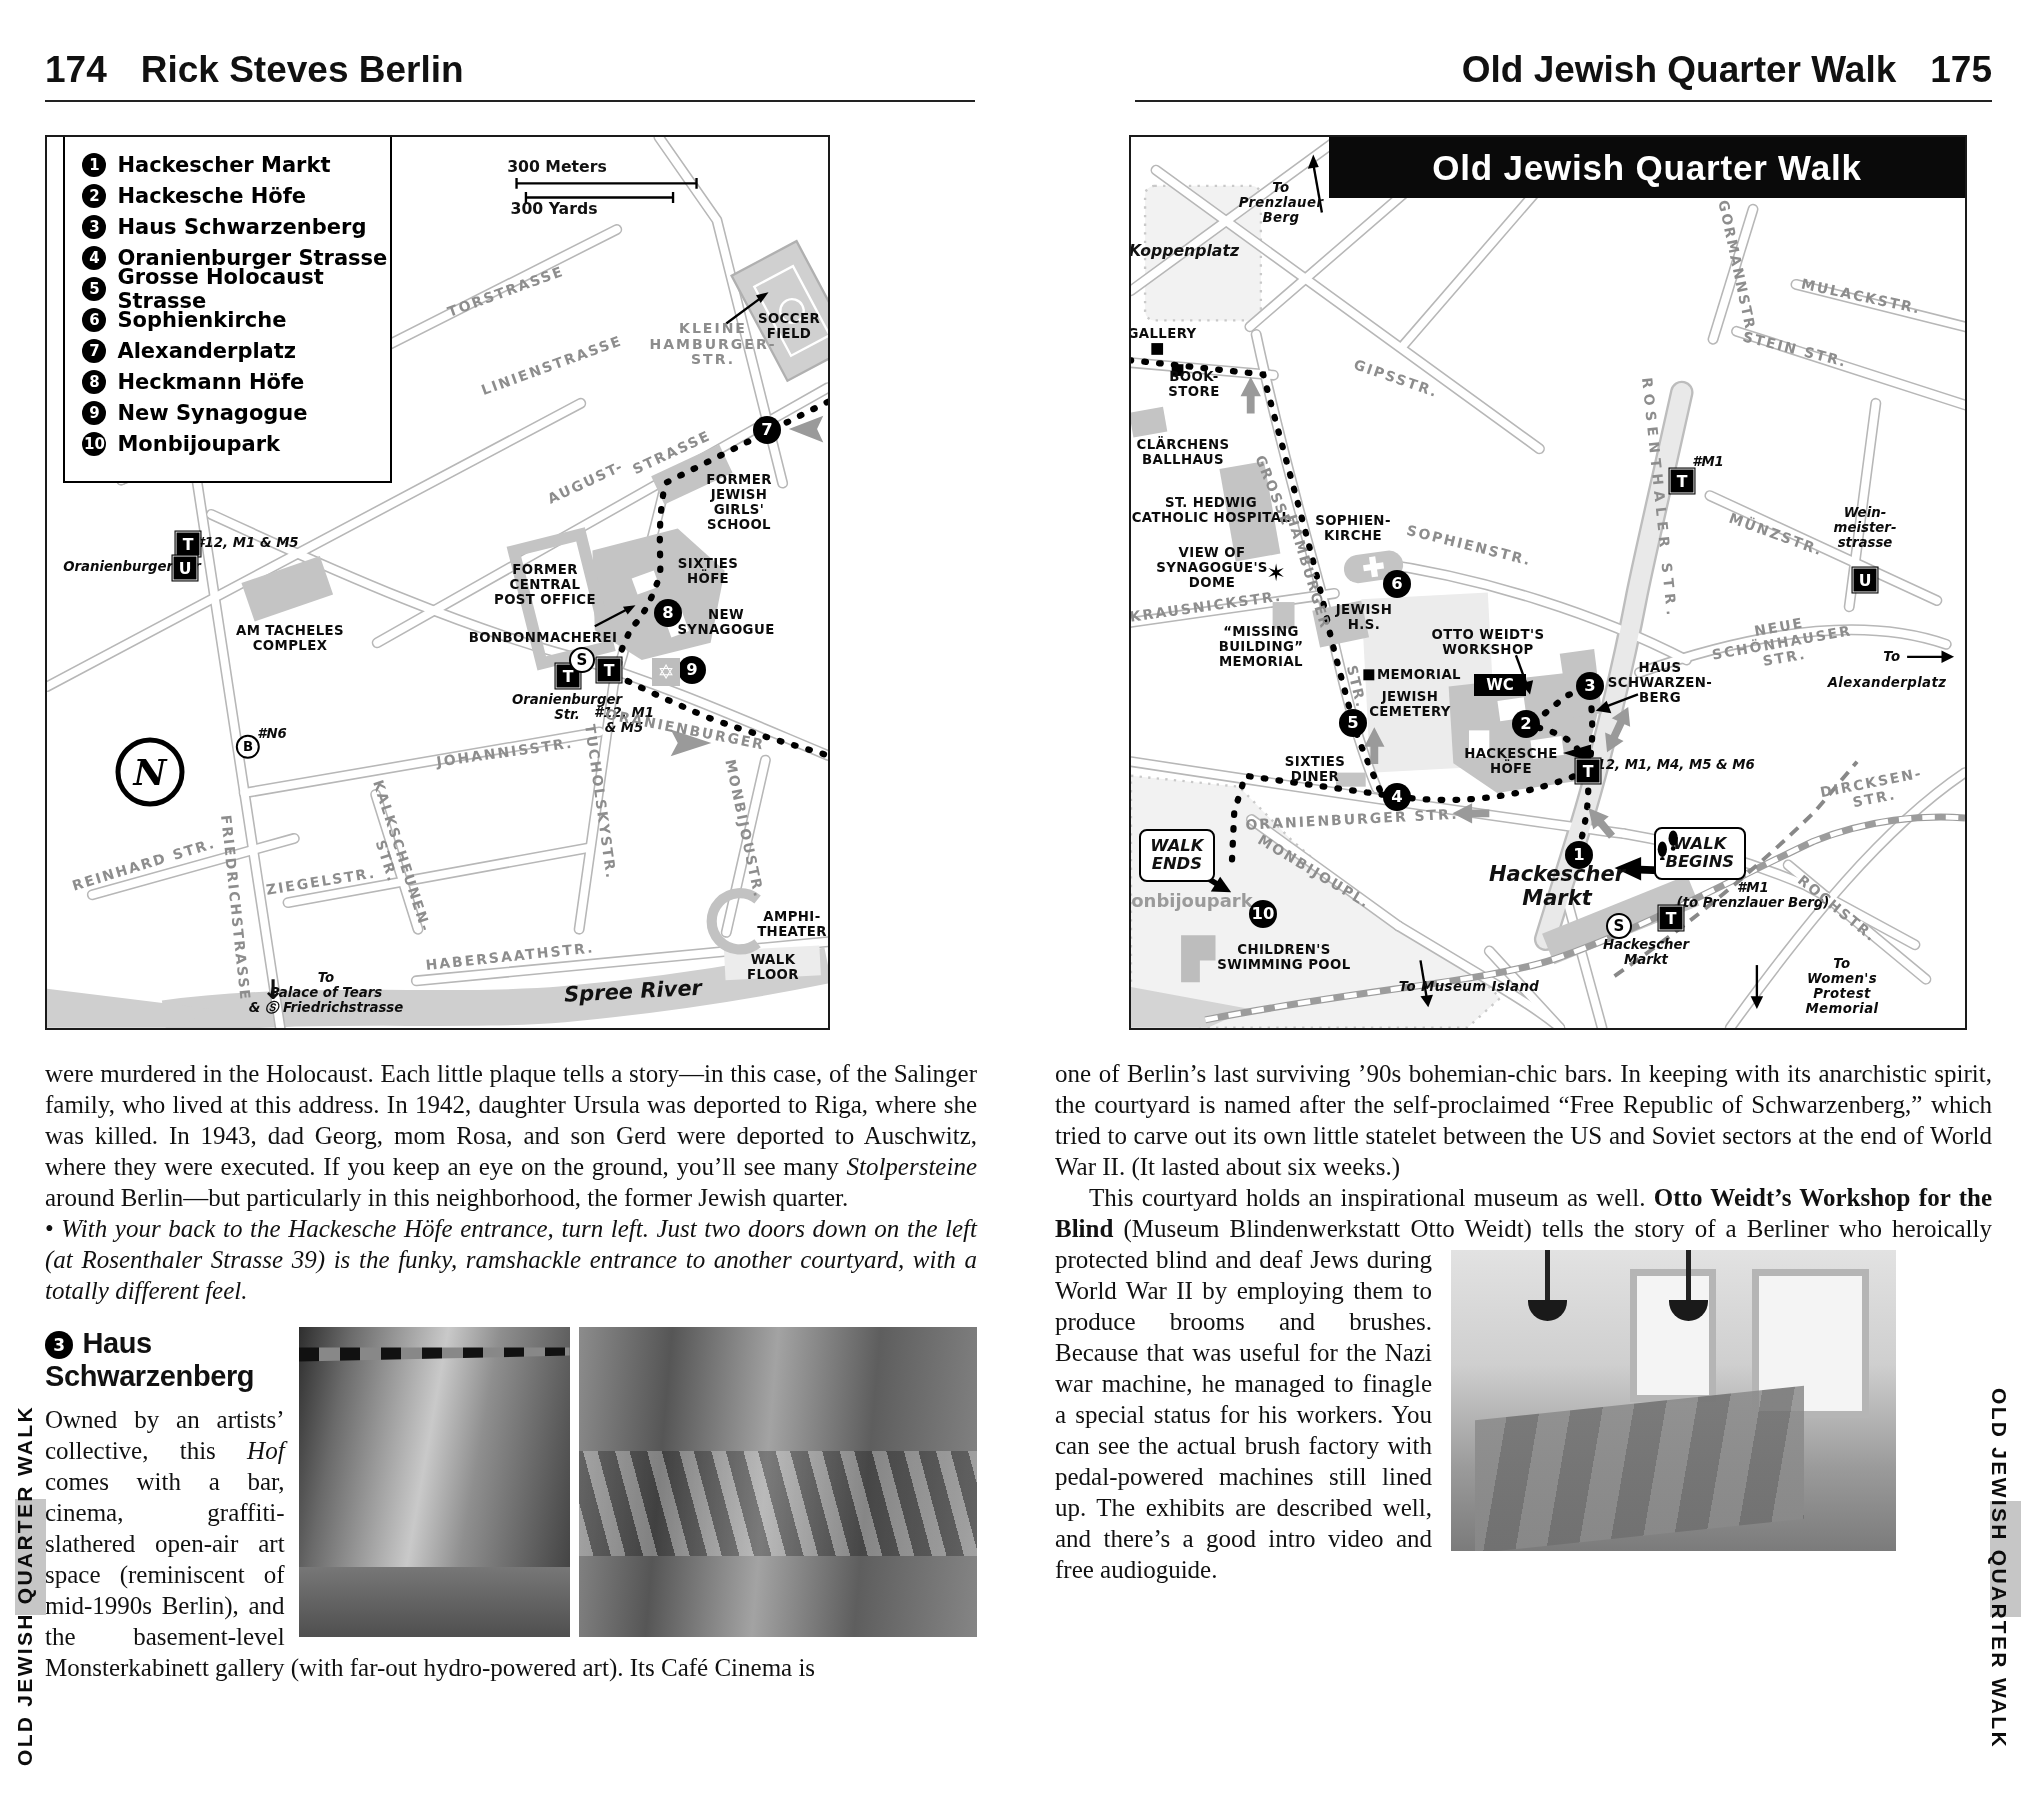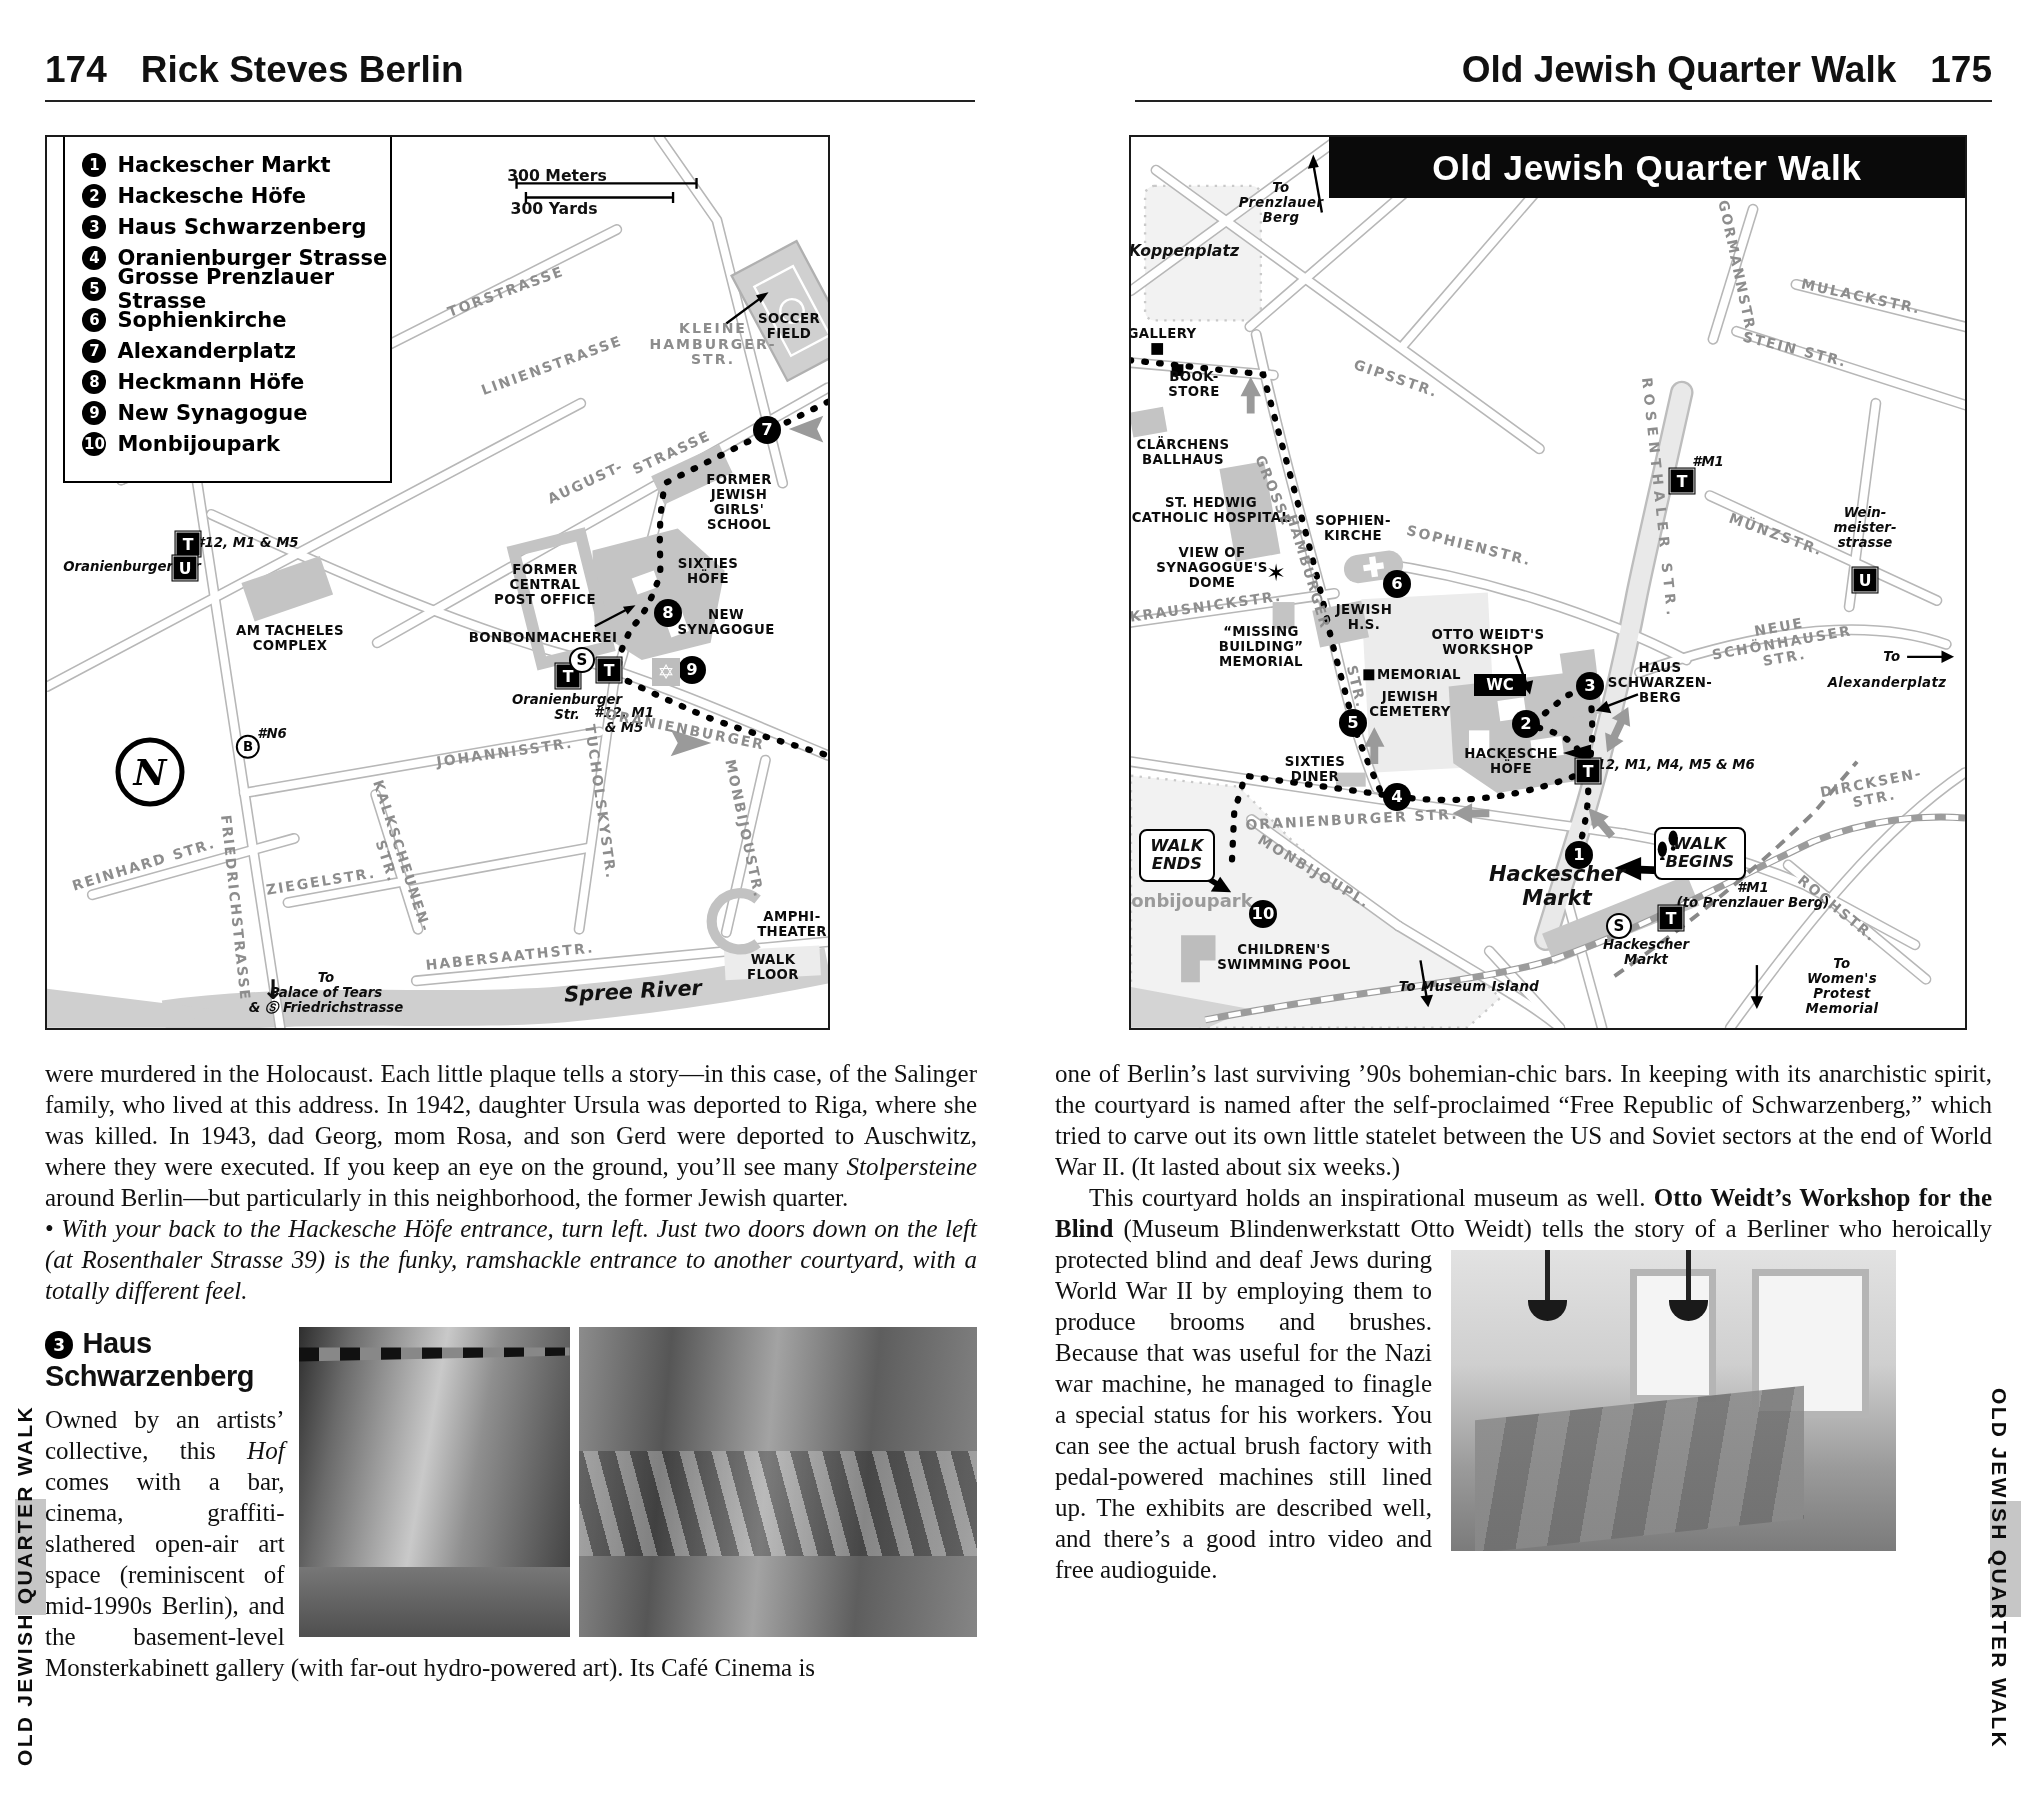--- a/index.html
+++ b/index.html
@@ -183,21 +183,21 @@
       <polygon points="922,198 906,202 912,212" fill="#000"></polygon>
       <path d="M700,625 L744,602" stroke="#000" stroke-width="3" fill="none"></path>
       <polygon points="752,598 736,600 742,610" fill="#000"></polygon>
     </g>
     <g stroke="#000" stroke-width="3">
       <path d="M600,52 L600,66 M600,59 L830,59 M830,52 L830,66"></path>
       <path d="M612,70 L612,84 M612,77 L800,77 M800,70 L800,84"></path>
     </g>
   </svg>
   <div class="lab" id="labels-left">
-      <div class="ml scale" style="left: 510px; top: 39px; transform: translate(-50%, -50%); text-align: right;">300 Meters</div>
+      <div class="ml scale" style="left: 510px; top: 30px; transform: translate(-50%, -50%); text-align: right;">300 Meters</div>
       <div class="ml scale" style="left: 507px; top: 72px; transform: translate(-50%, -50%);">300 Yards</div>
       <div class="ml street" style="left: 459px; top: 155px; transform: translate(-50%, -50%) rotate(-20deg);">TORSTRASSE</div>
       <div class="ml street" style="left: 505px; top: 229px; transform: translate(-50%, -50%) rotate(-20deg);">LINIENSTRASSE</div>
       <div class="ml street" style="left: 539px; top: 346px; transform: translate(-50%, -50%) rotate(-25deg);">AUGUST-</div>
       <div class="ml street" style="left: 625px; top: 316px; transform: translate(-50%, -50%) rotate(-25deg);">STRASSE</div>
       <div class="ml street" style="left: 666px; top: 208px; transform: translate(-50%, -50%);">KLEINE
 HAMBURGER-
 STR.</div>
       <div class="ml poi" style="left: 742px; top: 190px; transform: translate(-50%, -50%);">SOCCER
 FIELD</div>
@@ -265,21 +265,21 @@
         <div class="lrow">
           <span class="lnum">3</span>
           <span class="llabel">Haus Schwarzenberg</span>
         </div>
         <div class="lrow">
           <span class="lnum">4</span>
           <span class="llabel">Oranienburger Strasse</span>
         </div>
         <div class="lrow">
           <span class="lnum">5</span>
-          <span class="llabel">Grosse Prenzlauer Strasse</span>
+          <span class="llabel">Grosse Holocaust Strasse</span>
         </div>
         <div class="lrow">
           <span class="lnum">6</span>
           <span class="llabel">Sophienkirche</span>
         </div>
         <div class="lrow">
           <span class="lnum">7</span>
           <span class="llabel">Alexanderplatz</span>
         </div>
         <div class="lrow">

